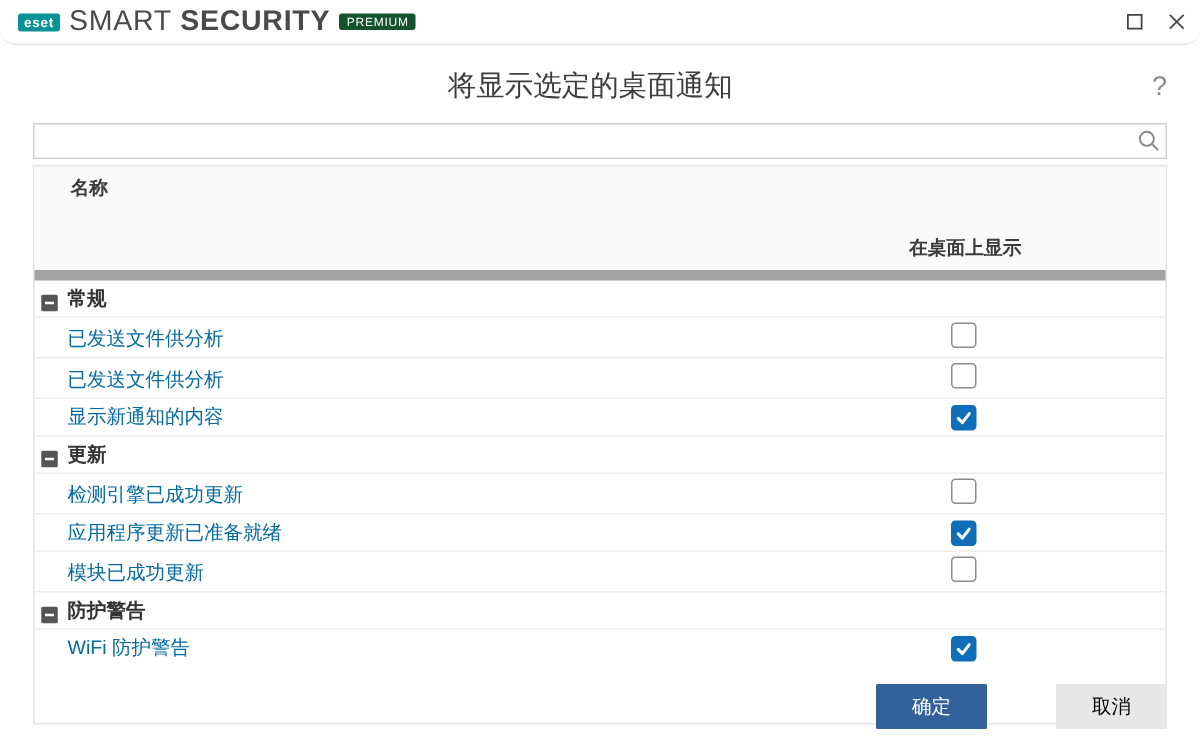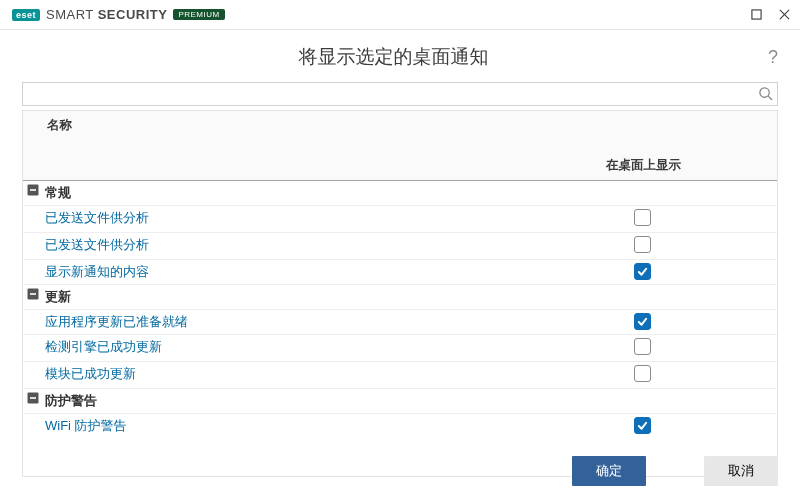--- a/index.html
+++ b/index.html
@@ -15,39 +15,40 @@
     position: relative;
   }
 
   
   .titlebar {
     display: flex;
     align-items: center;
     height: 30px;
     padding: 0 8px 0 12px;
     border-bottom: 1px solid #e5e5e5;
+    border-radius: 10px;
   }
   .brand {
     display: flex;
     align-items: center;
     gap: 6px;
     flex: 1;
   }
   .logo-badge {
     background: #0a9396;
     color: #fff;
     font-size: 9px;
     font-weight: bold;
     padding: 1px 4px;
     border-radius: 2px;
     letter-spacing: 0.5px;
   }
   .brand-main {
     font-weight: 300;
-    font-size: 13px;
+    font-size: 19px;
     color: #4a4a4a;
     letter-spacing: 0.5px;
   }
   .brand-bold { font-weight: 600; }
   .tier-badge {
     background: #14532d;
     color: #fff;
     font-size: 8px;
     padding: 1px 5px;
     border-radius: 2px;
@@ -104,31 +105,31 @@
   .table-region {
     margin: 0 22px;
     border-left: 1px solid #e3e3e3;
     border-right: 1px solid #e3e3e3;
     border-bottom: 1px solid #e3e3e3;
   }
   .thead {
     display: flex;
     background: #fafafa;
     border-top: 1px solid #e3e3e3;
-    border-bottom: 1px solid #a3a3a3;
+    border-bottom: 7px solid #a3a3a3;
     font-weight: 600;
     color: #3a3a3a;
     font-size: 12.5px;
   }
   .col-name { flex: 1; padding: 6px 6px 6px 24px; }
   .col-check { width: 175px; padding: 6px 0 6px 4px; margin-top: 40px; }
 
   .row {
     display: flex;
-    align-items: flex-start;
+    align-items: flex-end;
     border-bottom: 1px solid #eee;
     min-height: 24px;
   }
   .row:last-child { border-bottom: none; }
   .group-row {
     font-weight: 600;
     color: #333;
     padding: 3px 0;
   }
   .group-row .toggle {
@@ -158,21 +159,21 @@
     border-color: #0e6fb8;
   }
   .chk.on svg { stroke: #fff; }
 
   .fill-blank { height: 38px; }
 
   
   .footer {
     position: absolute;
     bottom: 14px; right: 22px;
-    display: flex; gap: 12px;
+    display: flex; 
   }
   .btn {
     min-width: 74px;
     height: 30px;
     display: flex; align-items: center; justify-content: center;
     font-size: 13px;
     cursor: pointer;
     border-radius: 1px;
   }
   .btn.primary { background: #33629a; color: #fff; }
@@ -255,31 +256,31 @@
         <span class="toggle">
           <svg width="12" height="12" viewBox="0 0 12 12">
             <rect x="0.5" y="0.5" width="11" height="11" fill="#555" rx="1"></rect>
             <line x1="3" y1="6" x2="9" y2="6" stroke="#fff" stroke-width="1.6"></line>
           </svg>
         </span>
         <span class="group-label">更新</span>
       </div>
       <div class="row item-row">
         <span class="indent"></span>
+        <span class="item-label">检测引擎已成功更新</span>
+        <span class="item-check"><span class="chk"></span></span>
+      </div>
+      <div class="row item-row">
+        <span class="indent"></span>
         <span class="item-label">应用程序更新已准备就绪</span>
         <span class="item-check"><span class="chk on">
             <svg width="11" height="11" viewBox="0 0 12 12" fill="none" stroke-width="2.2" stroke-linecap="round" stroke-linejoin="round">
               <polyline points="2,6.5 5,9.5 10,3"></polyline>
             </svg>
           </span></span>
-      </div>
-      <div class="row item-row">
-        <span class="indent"></span>
-        <span class="item-label">检测引擎已成功更新</span>
-        <span class="item-check"><span class="chk"></span></span>
       </div>
       <div class="row item-row">
         <span class="indent"></span>
         <span class="item-label">模块已成功更新</span>
         <span class="item-check"><span class="chk"></span></span>
       </div>
       <div class="row group-row">
         <span class="toggle">
           <svg width="12" height="12" viewBox="0 0 12 12">
             <rect x="0.5" y="0.5" width="11" height="11" fill="#555" rx="1"></rect>

